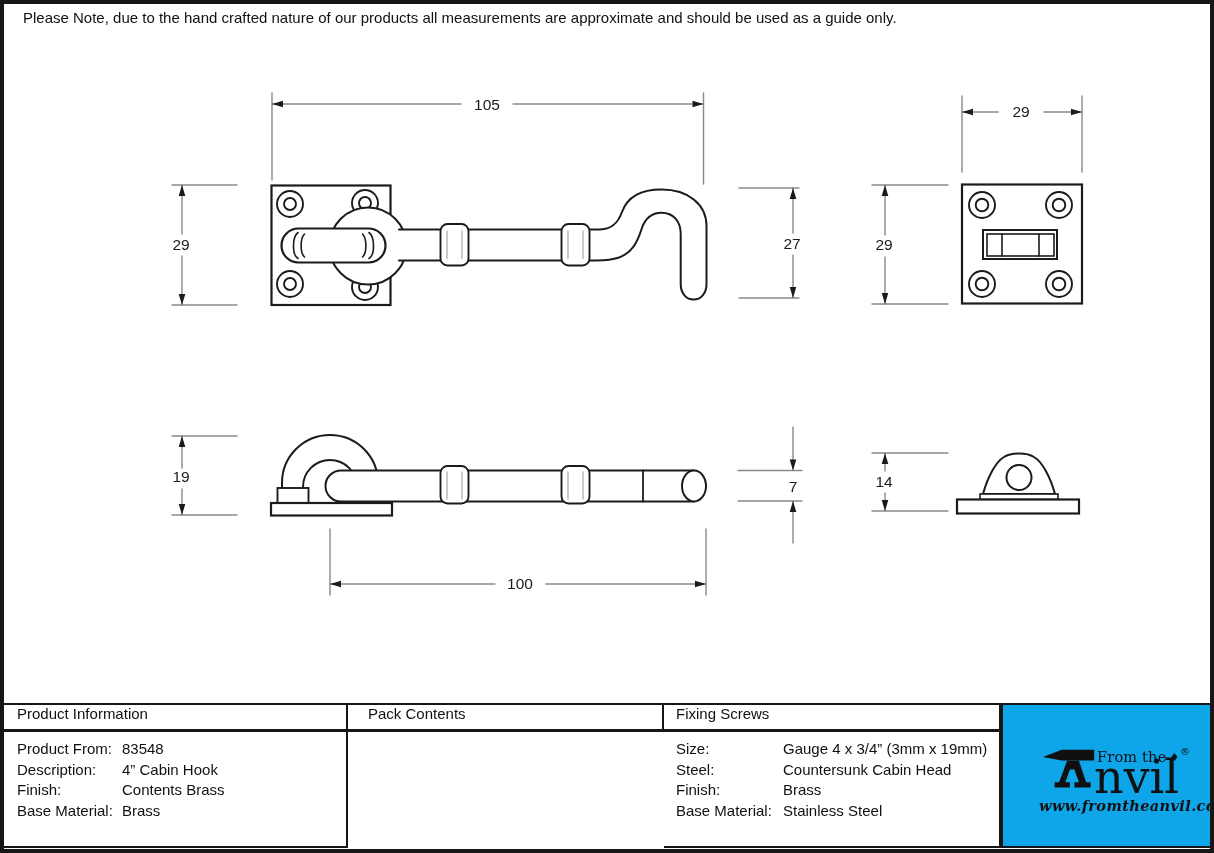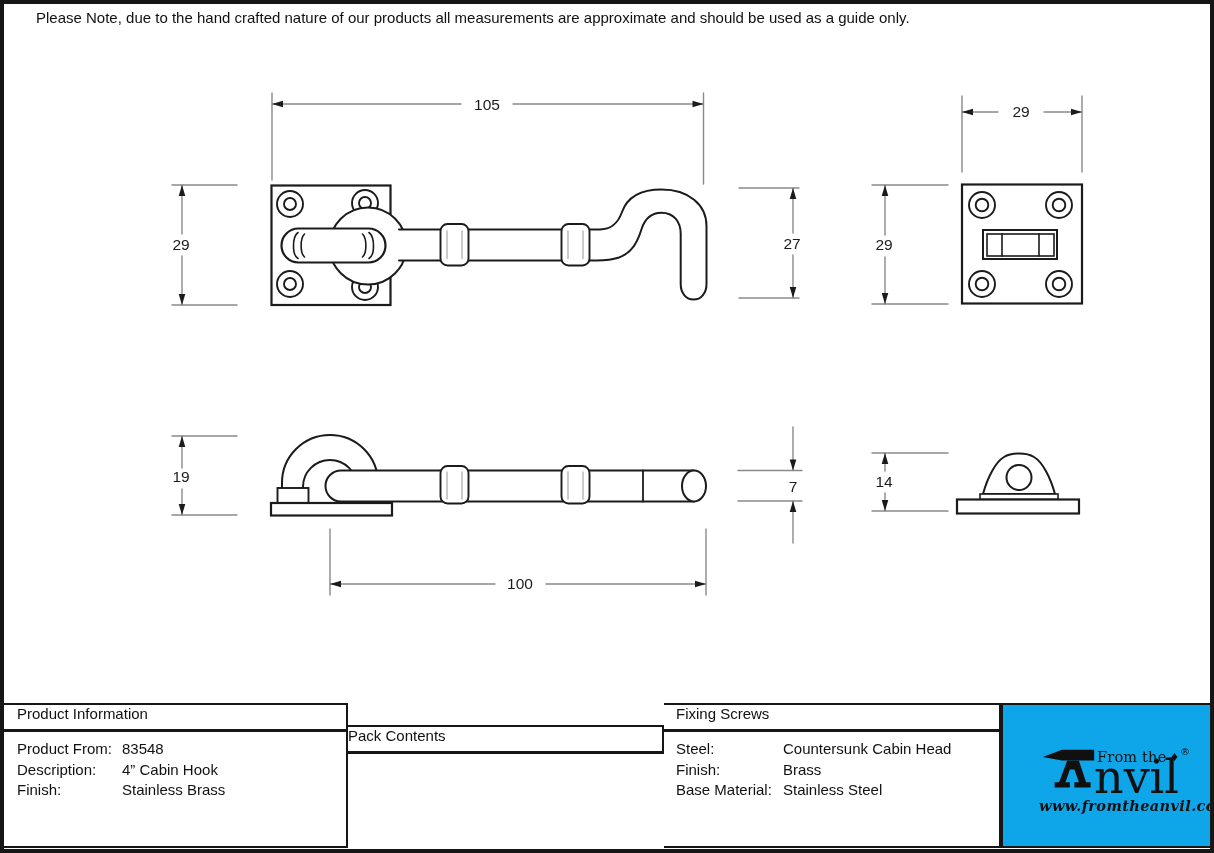--- a/index.html
+++ b/index.html
@@ -7,41 +7,41 @@
     position:relative; width:1214px; height:853px; background:#ffffff;
     font-family:"Liberation Sans", sans-serif; color:#111; overflow:hidden;
   }
   .frame { position:absolute; inset:0; border:4px solid #161616; pointer-events:none; z-index:50; }
   svg text { font-family:"Liberation Sans", sans-serif; }
 
   
   .note-row {
     position:absolute; left:0; top:670; width:1214px; height:33px;
     border-top:2.5px solid #161616; box-sizing:border-box;
-    display:flex; align-items:center; padding-left:36px; font-size:15px;
+    display:flex; align-items:center; padding-left:23px; font-size:15px;
   }
 
   
   .cell { position:absolute; box-sizing:border-box; background:#fff; }
   .th {
     top:703px; height:29px; border-top:2.5px solid #161616;
     border-bottom:3px solid #161616; border-right:2.5px solid #161616;
     display:flex; align-items:flex-start; font-size:15px;
   }
   .tb { top:732px; height:115.5px; border-right:2.5px solid #161616;
         border-bottom:2.5px solid #161616; font-size:15px; padding-top:7px; }
   .tb .row { line-height:20.6px; white-space:nowrap; }
   .lbl1 { display:inline-block; width:105px; }
   .lbl3 { display:inline-block; width:107px; }
 
   .c1 { left:0; width:348px; }
   .c2 { left:348px; width:316px; }
   .c3 { left:664px; width:337px; }
   .th.c1 { padding-left:17px; } .tb.c1 { padding-left:17px; }
-  .th.c2 { padding-left:0;margin-top:22px; } .tb.c2 { padding-left:12px; }
+  .th.c2 { padding-left:20px; } .tb.c2 { padding-left:12px; }
   .th.c3 { padding-left:12px; } .tb.c3 { padding-left:12px; }
 
   .logo-cell {
     position:absolute; left:1001px; top:703px; width:209px; height:144.5px;
     border-top:2.5px solid #161616; border-left:2.5px solid #161616;
     border-bottom:2.5px solid #161616; box-sizing:border-box; background:#0ea5e9;
   }
   .logo-wrap { position:absolute; left:0; top:0; width:100%; height:100%; }
   .anvil-icon { position:absolute; left:39px; top:43px; }
   .brand-prefix { position:absolute; left:94px; top:44px; font-family:"DejaVu Serif",serif;
@@ -226,26 +226,32 @@
   </div>
 
   <div class="cell tb c1">
     <div class="row">
       <span class="lbl1">Product From:</span><span>83548</span>
     </div>
     <div class="row">
       <span class="lbl1">Description:</span><span>4” Cabin Hook</span>
     </div>
     <div class="row">
-      <span class="lbl1">Finish:</span><span>Stainless Brass</span>
+      <span class="lbl1">Finish:</span><span>Contents Brass</span>
+    </div>
+    <div class="row">
+      <span class="lbl1">Base Material:</span><span>Brass</span>
     </div>
   </div>
 
 
   <div class="cell tb c3">
+    <div class="row">
+      <span class="lbl3">Size:</span><span>Gauge 4 x 3/4” (3mm x 19mm)</span>
+    </div>
     <div class="row">
       <span class="lbl3">Steel:</span><span>Countersunk Cabin Head</span>
     </div>
     <div class="row">
       <span class="lbl3">Finish:</span><span>Brass</span>
     </div>
     <div class="row">
       <span class="lbl3">Base Material:</span><span>Stainless Steel</span>
     </div>
   </div>

